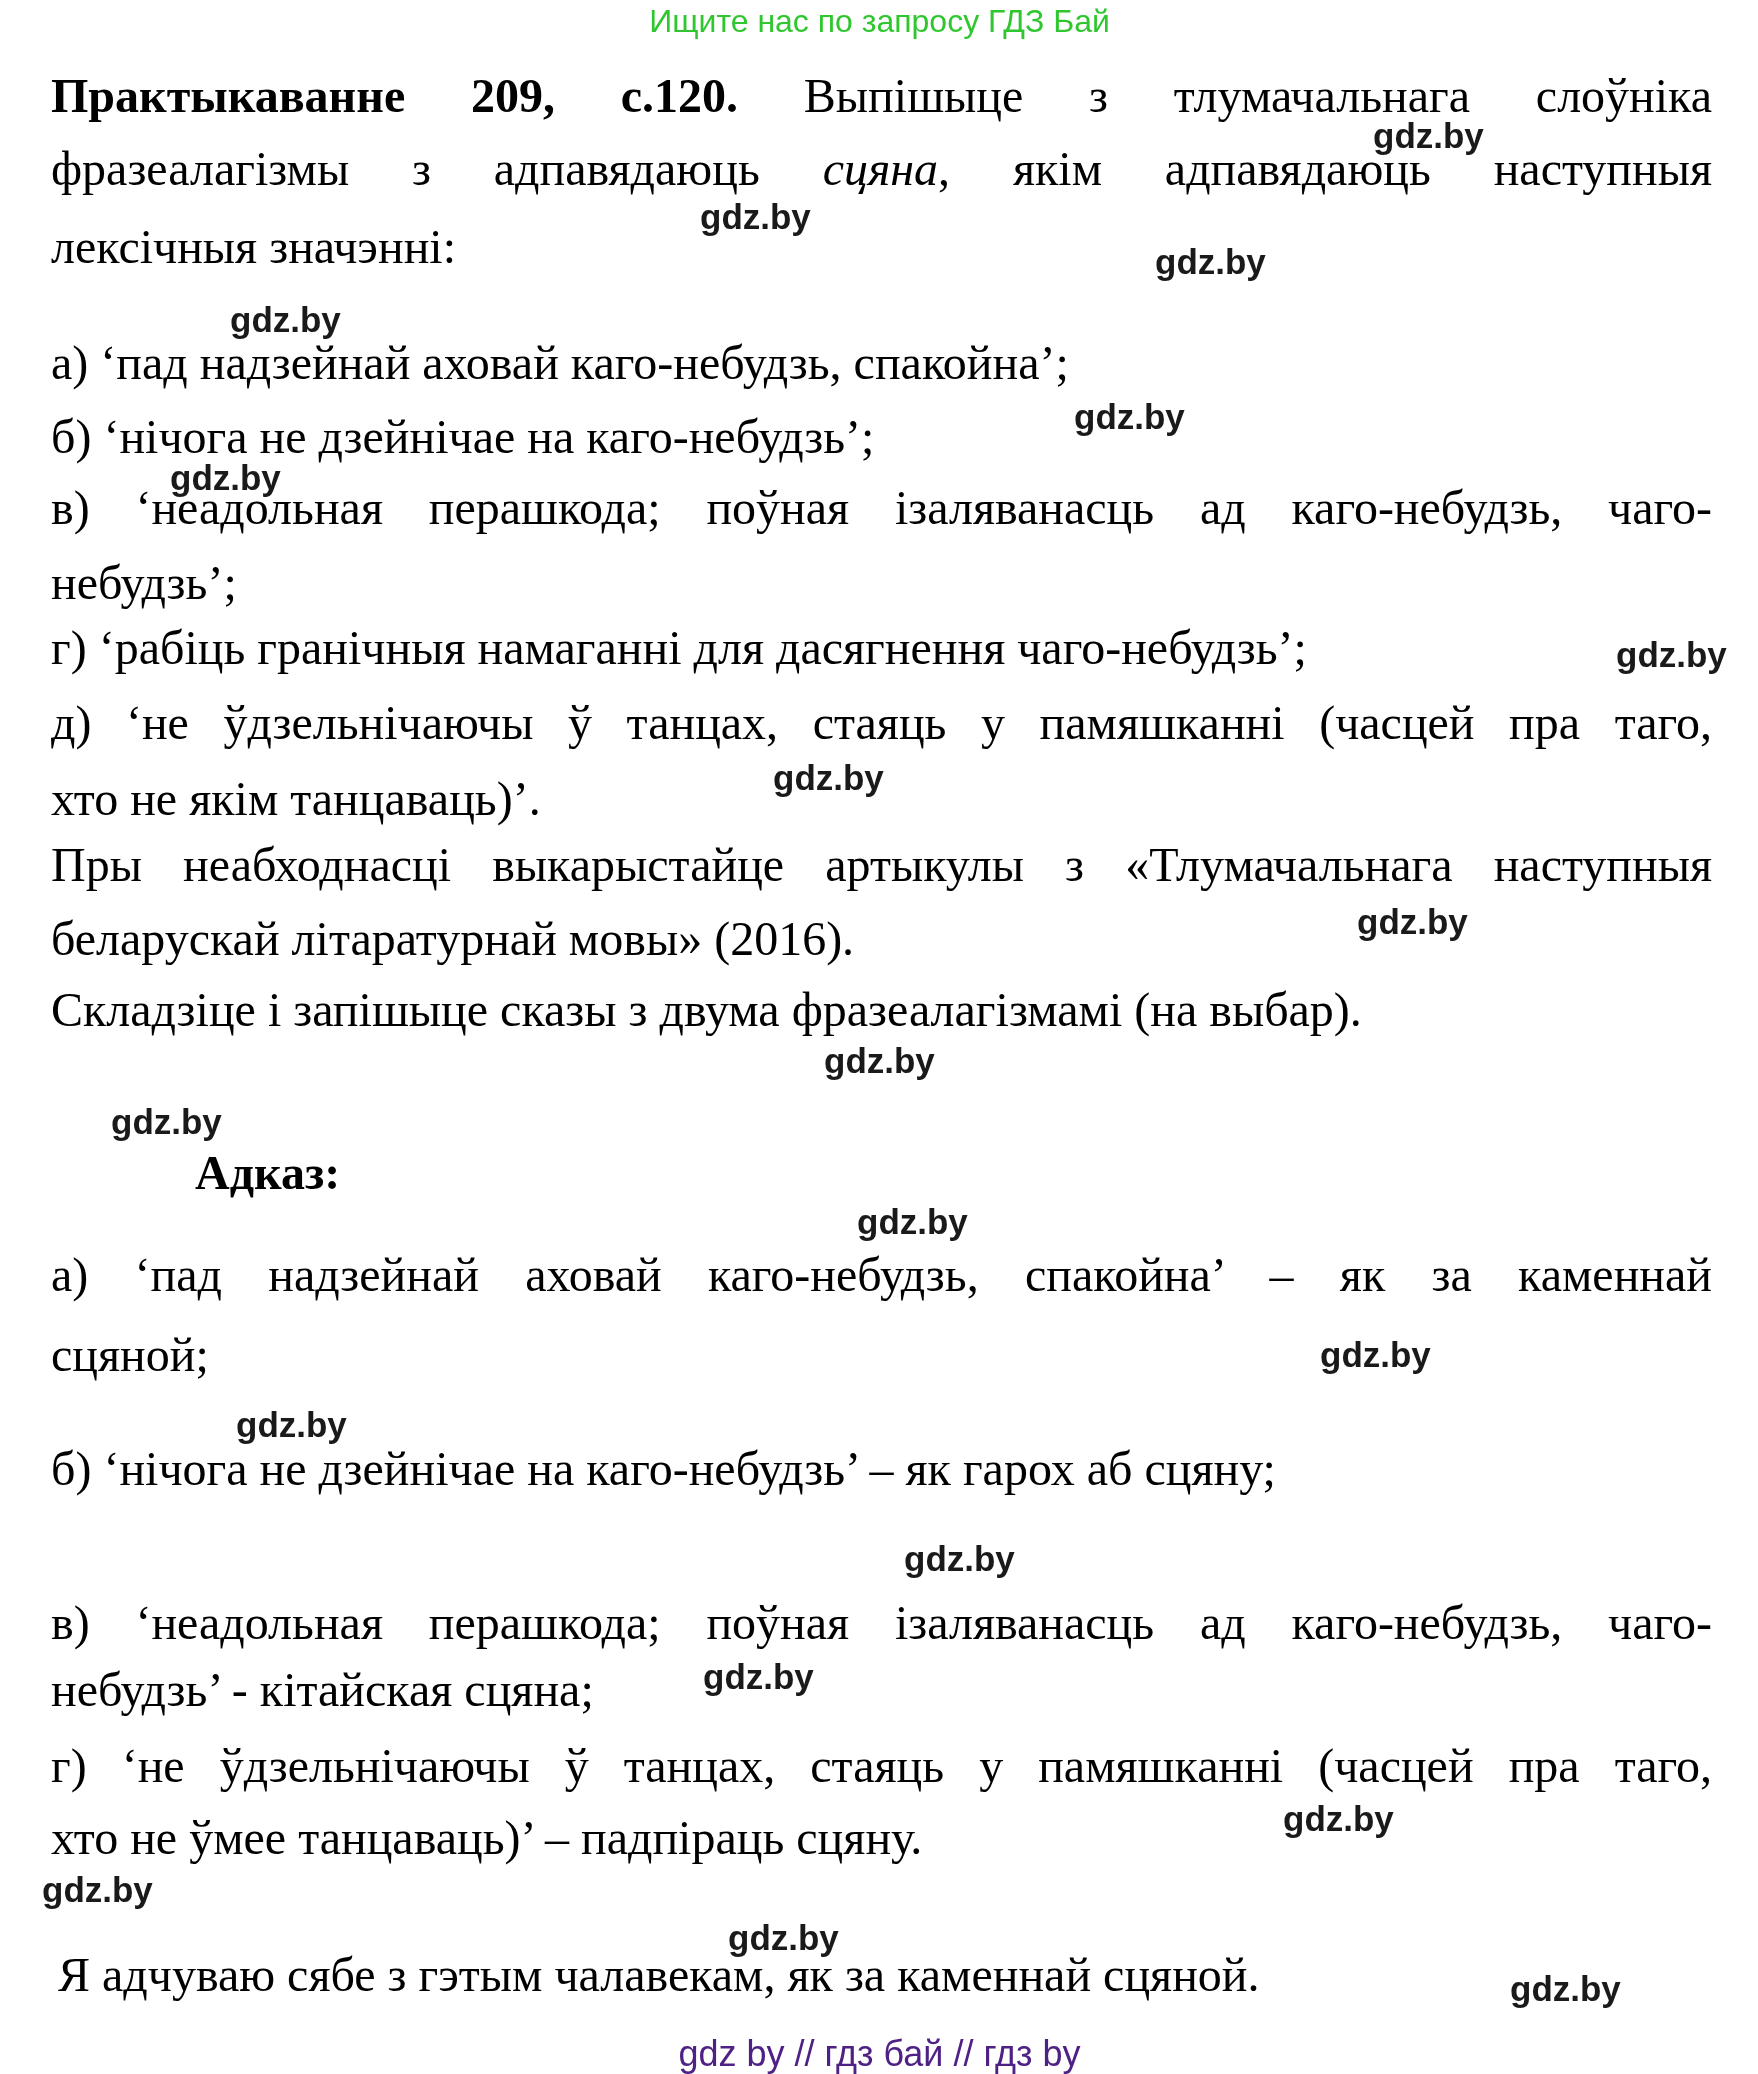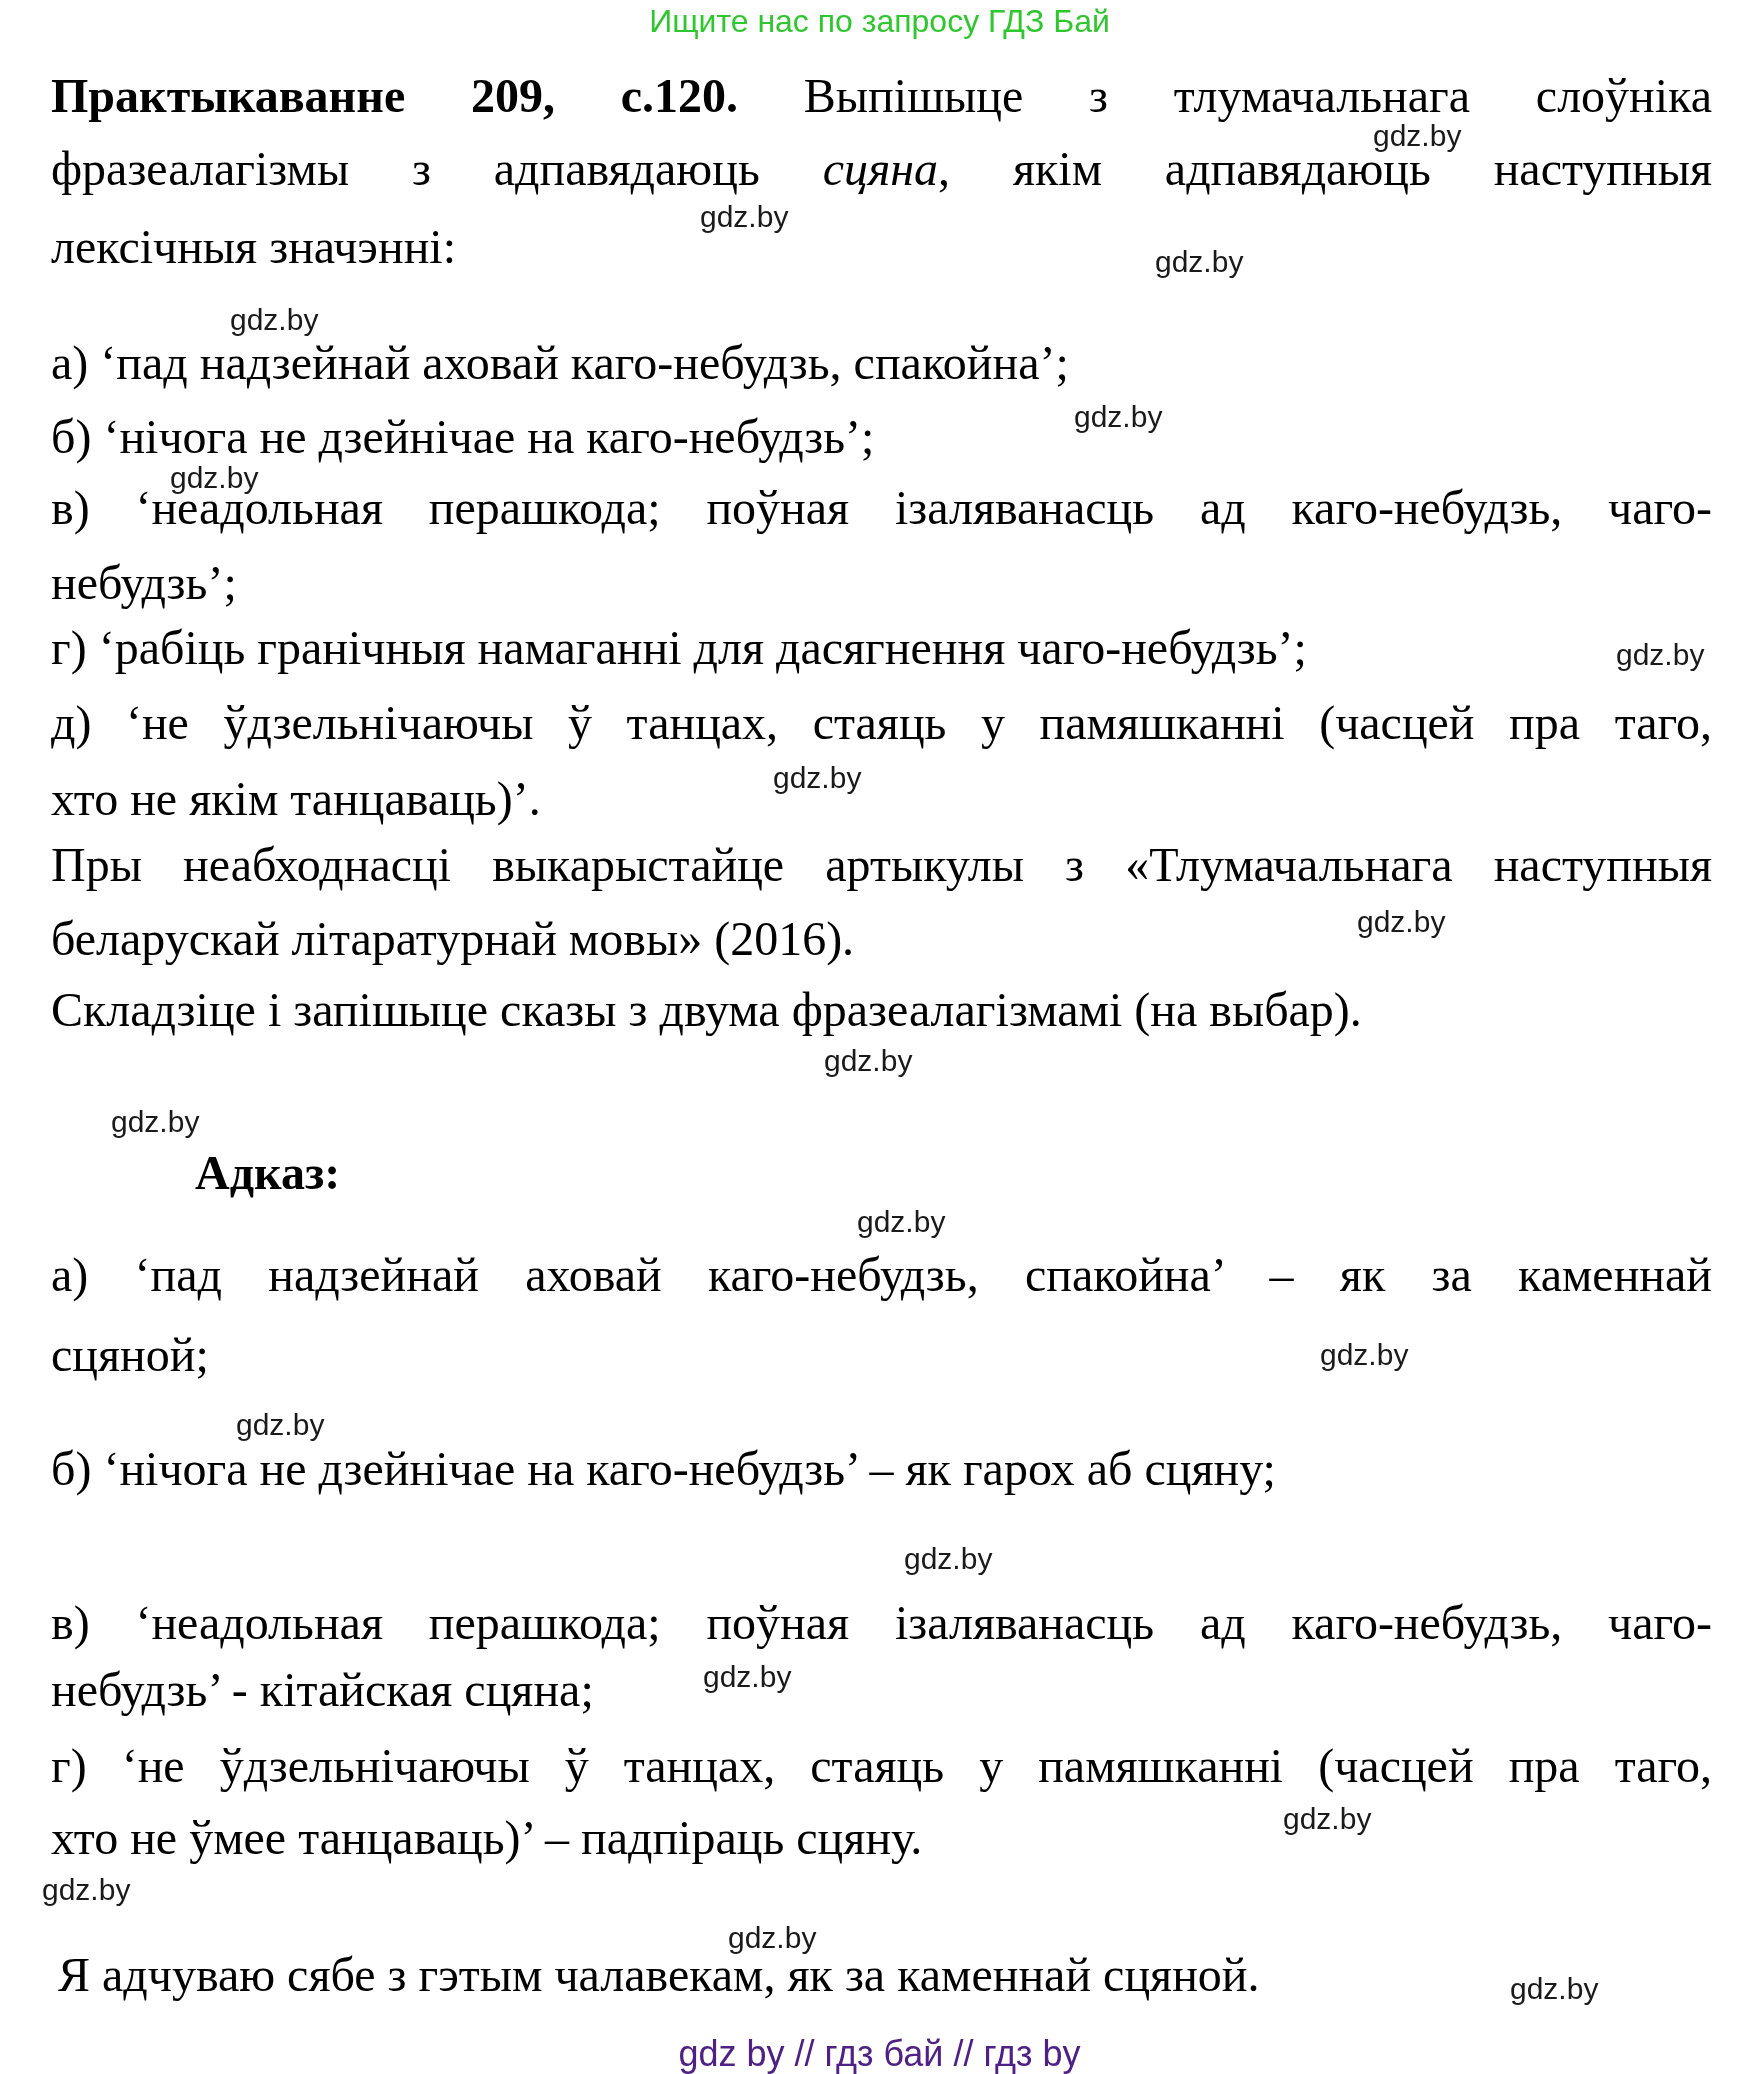--- a/index.html
+++ b/index.html
@@ -33,23 +33,24 @@
   .green-header{
     position:absolute;top:3.7px;left:0;right:0;
     text-align:center;
     font-family:"Liberation Sans", sans-serif;
     font-size:32px;line-height:35px;
     color:var(--green);
   }
   .wm{
     position:absolute;
     font-family:"Liberation Sans", sans-serif;
-    font-size:30px;line-height:28px;
+    font-size:35px;line-height:28px;
     color:var(--wm);
     white-space:nowrap;
+    font-weight:bold;
   }
   .footer{
     position:absolute;top:2037px;left:0;right:0;
     text-align:center;
     font-family:"Liberation Sans", sans-serif;
     font-size:36px;line-height:33px;
     color:var(--purple);
   }
 </style>
 </head>

